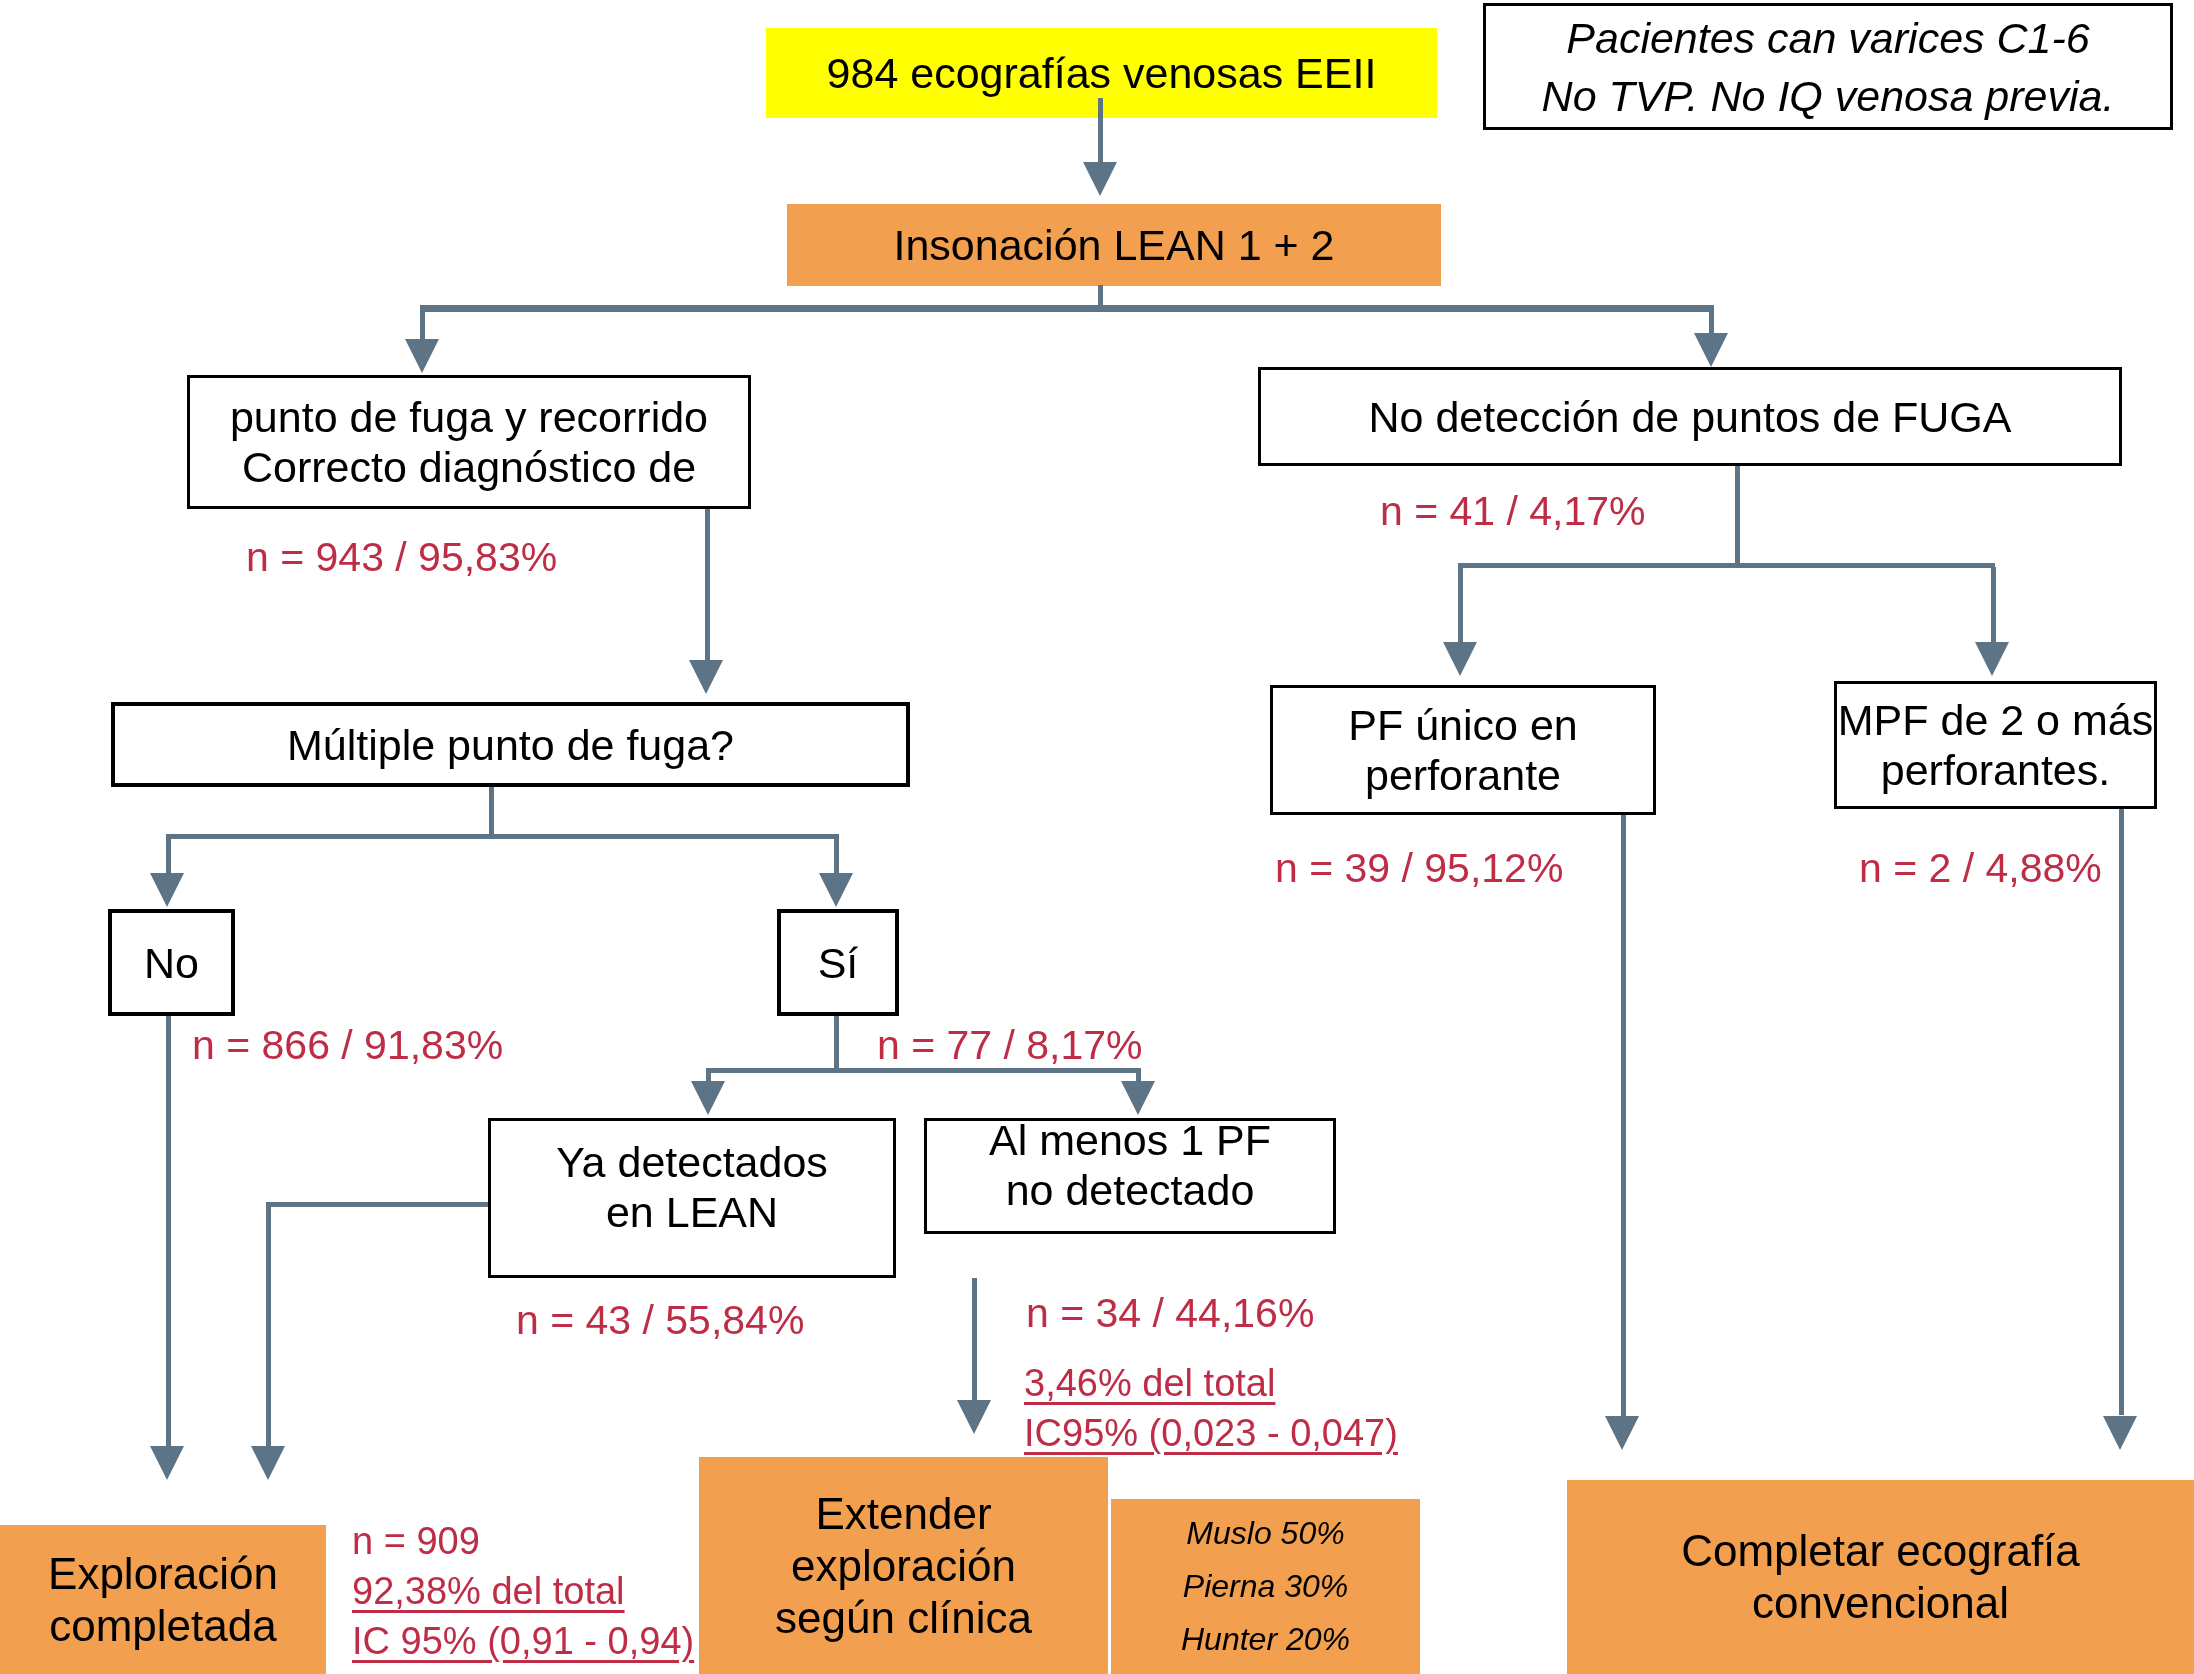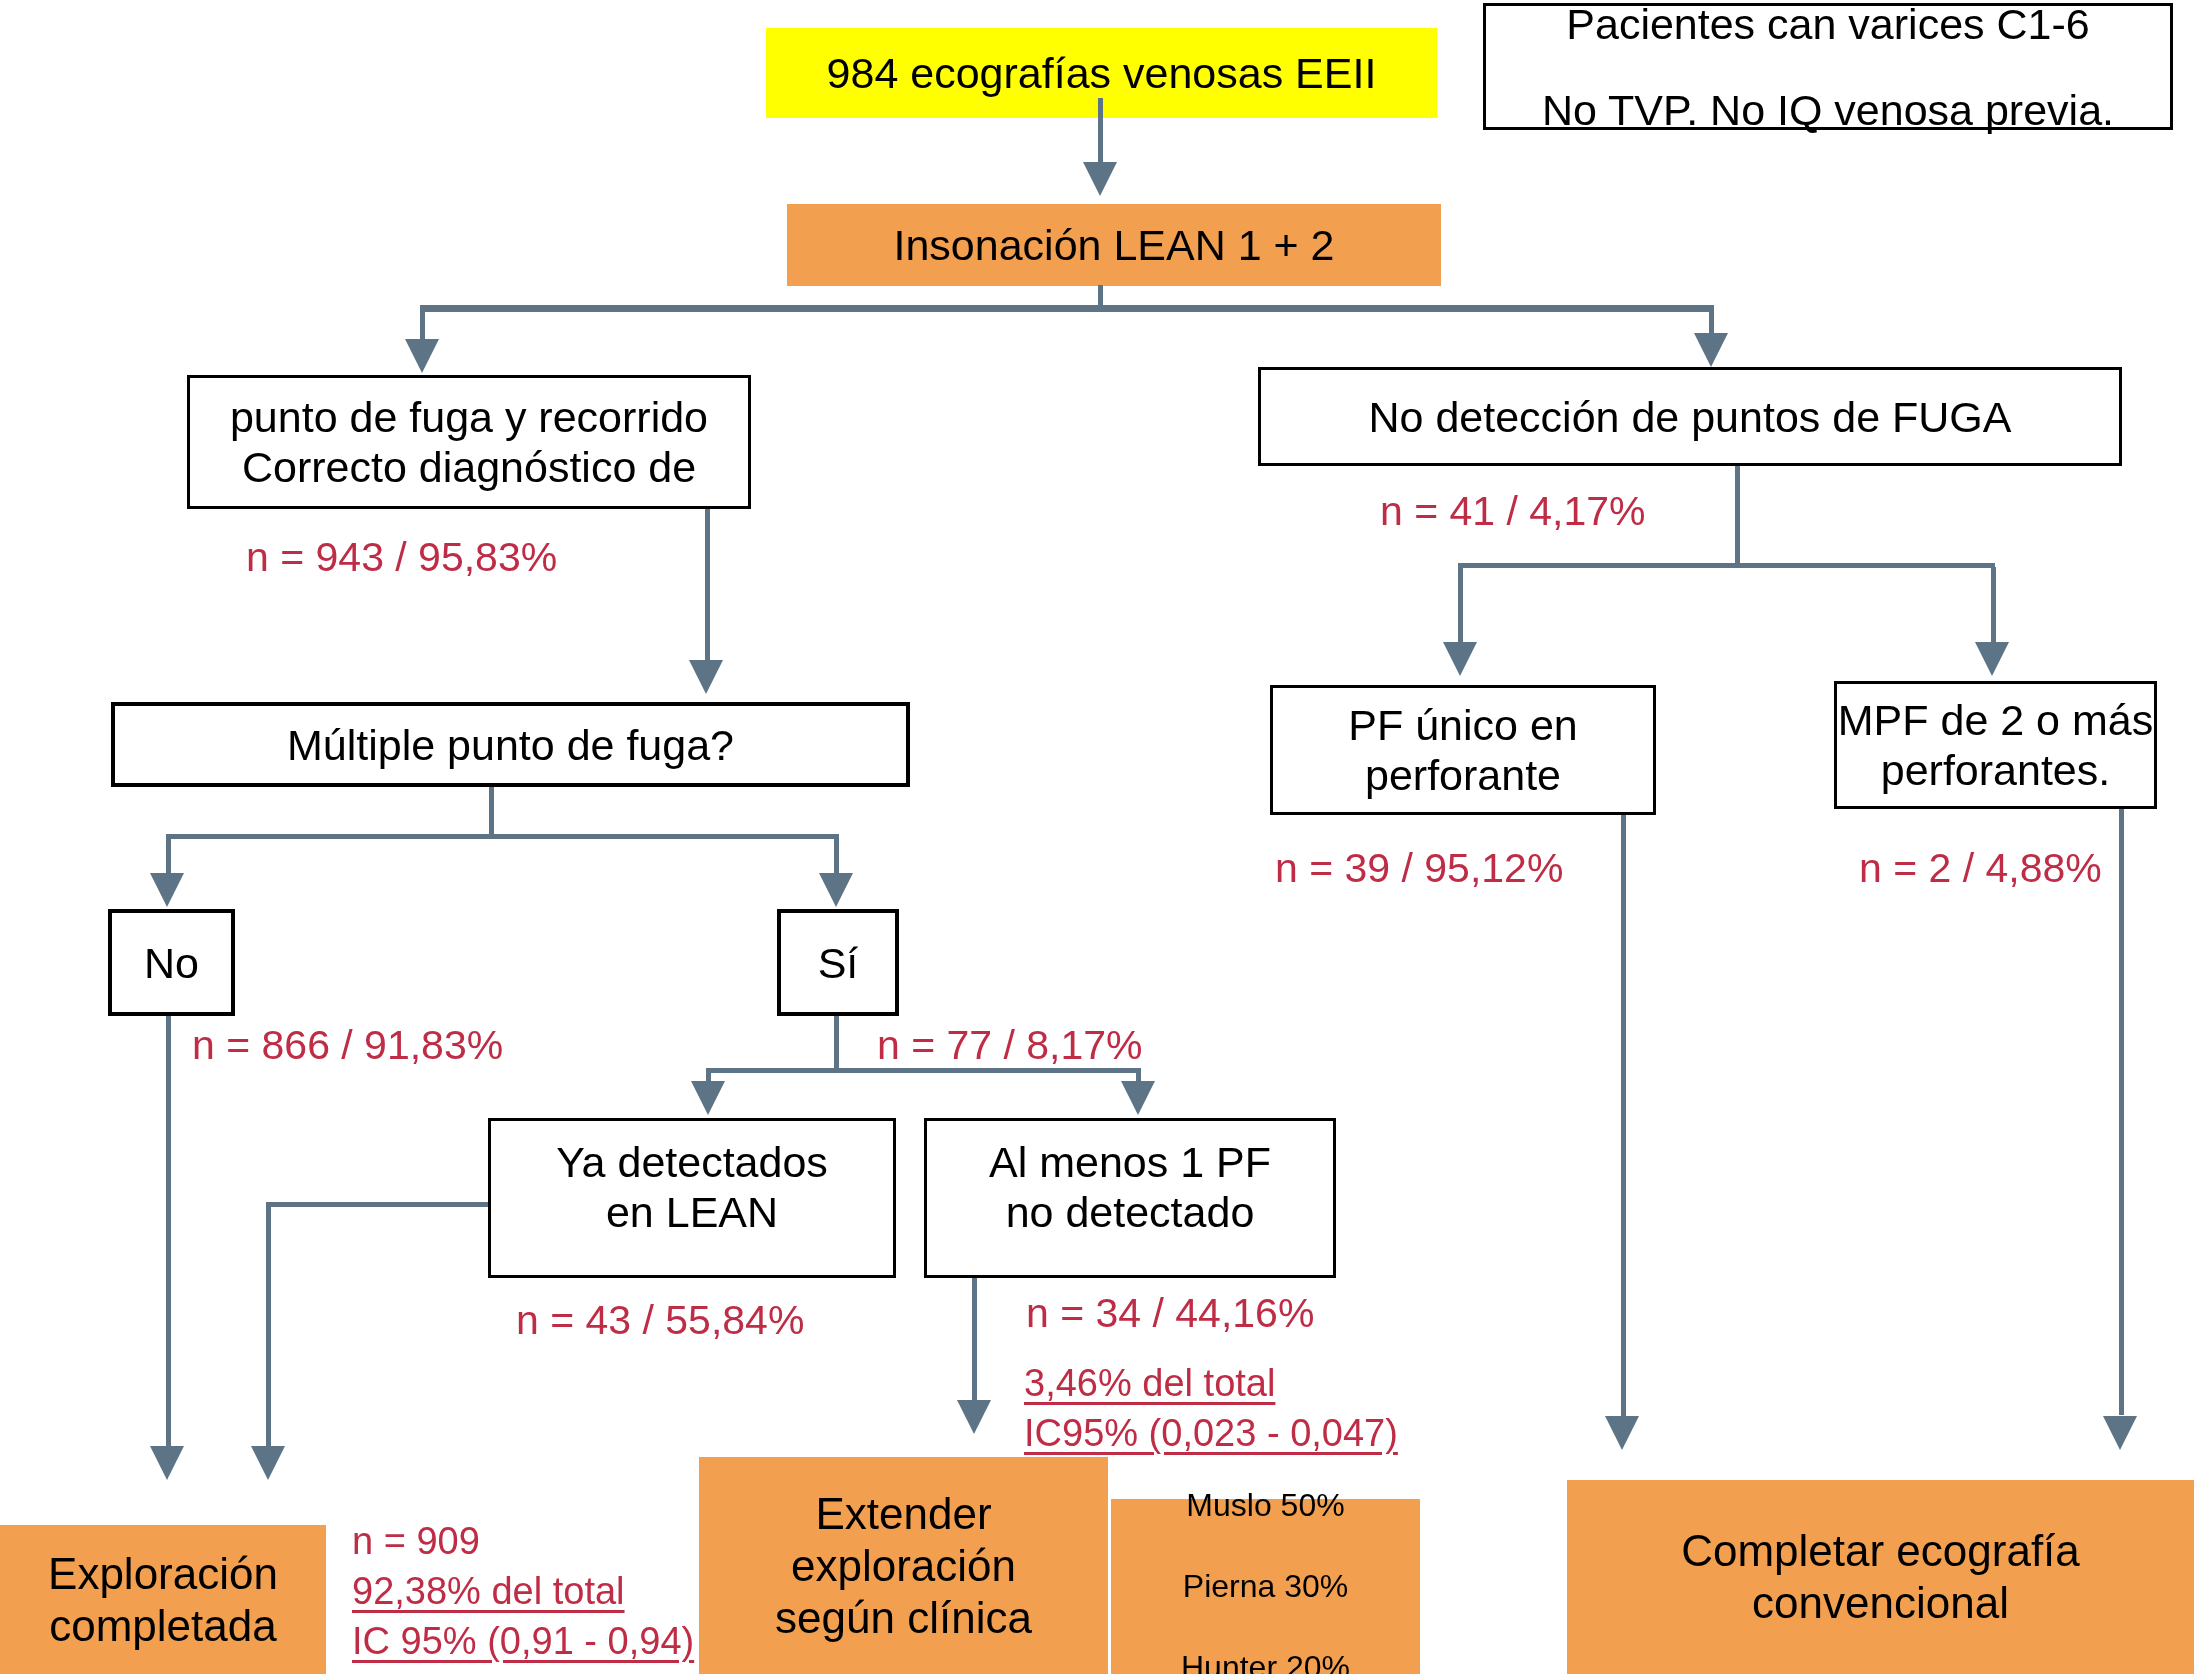--- a/index.html
+++ b/index.html
@@ -12,21 +12,21 @@
   }
   .box{
     position:absolute; display:flex; flex-direction:column; justify-content:center; align-items:center;
     text-align:center; box-sizing:border-box; font-size:43px; line-height:50px;
   }
   .white{background:#ffffff; border:3.8px solid #000000;}
   .thick{border-width:4.6px;}
   .fill-yellow{background:var(--yellow);margin-top:28px;}
   .fill-orange{background:var(--orange);}
   .big{font-size:44px; line-height:52px;}
-  .italic{gap:28px;}
+  .italic{font-style:italic;}
   .note{line-height:58px;}
   .stat{position:absolute; color:var(--red); font-size:41px; white-space:nowrap;}
   .statblock{position:absolute; color:var(--red); font-size:38px; line-height:50px; white-space:nowrap;}
   .u{text-decoration:underline; text-decoration-thickness:3.1px; text-underline-offset:6.1px;}
   .vl{position:absolute; width:4.6px; background:var(--line);}
   .hl{position:absolute; height:4.6px; background:var(--line);}
   .ah{position:absolute; width:0; height:0;
       border-left:17.5px solid transparent; border-right:17.5px solid transparent;
       border-top:34px solid var(--line);}
 </style>
@@ -94,21 +94,21 @@
   <div class="hl" style="left:706px;top:1068px;width:435px"></div>
   <div class="vl" style="left:706px;top:1071px;height:12.2px"></div>
   <div class="ah" style="left:691px;top:1081px"></div>
   <div class="vl" style="left:1136px;top:1071px;height:12.2px"></div>
   <div class="ah" style="left:1121px;top:1081px"></div>
 
   <div class="box white" style="left:488px;top:1118px;width:408px;height:160px;padding-bottom:23px">
     <div>Ya detectados</div>
     <div>en LEAN</div>
   </div>
-  <div class="box white" style="left:924px;top:1118px;width:412px;height:160px;padding-bottom:23px">
+  <div class="box white" style="left:924px;top:1118px;width:412px;height:116px;padding-bottom:23px">
     <div>Al menos 1 PF</div>
     <div>no detectado</div>
   </div>
   <div class="stat" style="left:516px;top:1297px">n = 43 / 55,84%</div>
   <div class="stat" style="left:1026px;top:1290px">n = 34 / 44,16%</div>
 
   <div class="hl" style="left:268px;top:1202px;width:220px"></div>
   <div class="vl" style="left:266px;top:1202px;height:244px"></div>
   <div class="ah" style="left:251px;top:1446px"></div>
 

